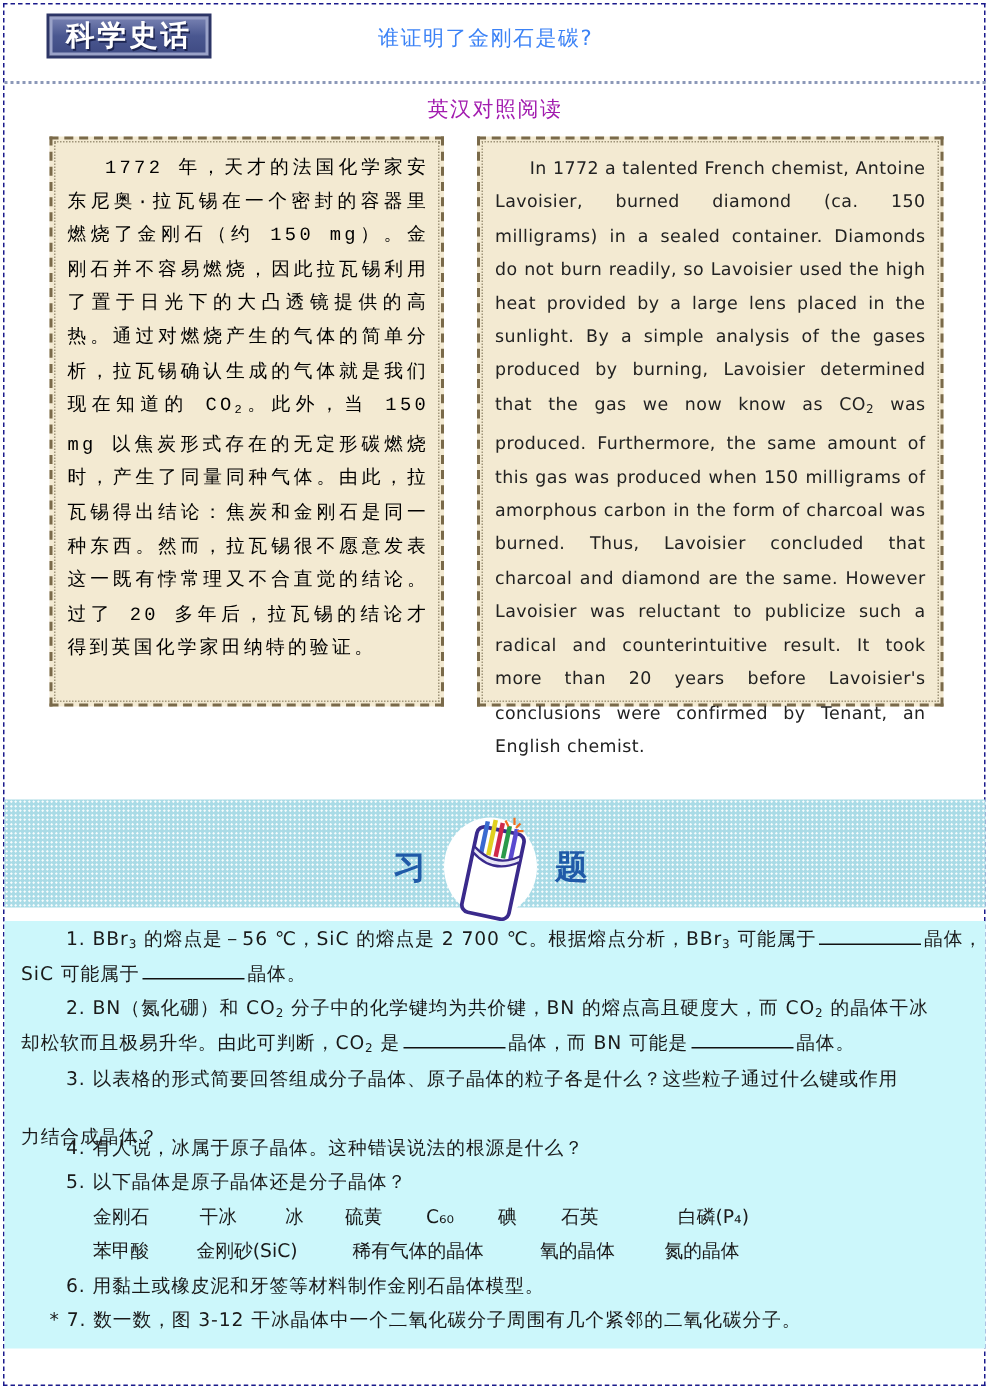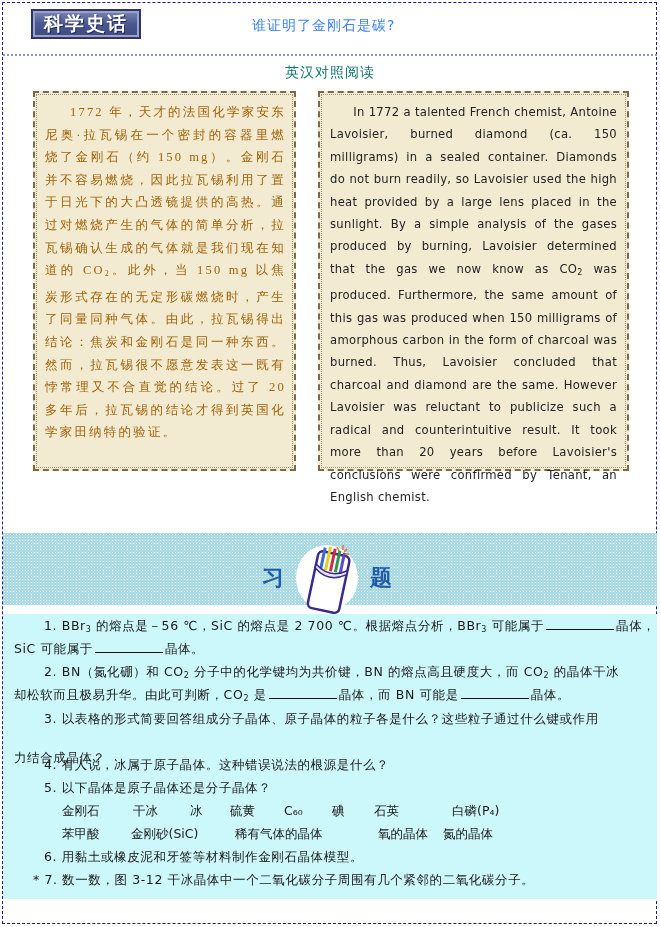--- a/index.html
+++ b/index.html
@@ -27,35 +27,35 @@
     position: absolute; left: 252px; top: 17px; font-size: 14px; color: #3b82f6;
     letter-spacing: 1px;
   }
   .header-divider {
     position: absolute; left: 3px; top: 54px; width: 654px; height: 0;
     border-top: 2px dotted #8b98b8;
   }
 
   .section-title {
     position: absolute; left: 0; top: 64px; width: 660px; text-align: center;
-    font-size: 14px; color: #0f766e; letter-spacing: 1px;
+    font-size: 14px; color: #a21caf; letter-spacing: 1px;
   }
 
   
   .read-box {
     position: absolute; background: #f3ead2;
     border: 2px dashed #7a6a4a;
     outline: 1px dotted #a0957a; outline-offset: -4px;
   }
   .read-box.zh { left: 33px; top: 91px; width: 263px; height: 380px; padding: 8px 8px 8px 10px; }
   .read-box.en { left: 318px; top: 91px; width: 311px; height: 380px; padding: 8px 10px 8px 10px; }
 
   .zh-text {
-    font-family: Liberation Serif, serif; font-size: 12.5px; line-height: 22.6px;
-    letter-spacing: 2.2px; text-align: justify; text-indent: 2em; color: #a16207;
+    font-family: Liberation Mono, monospace; font-size: 12.5px; line-height: 22.6px;
+    letter-spacing: 2.2px; text-align: justify; text-indent: 2em; color: #000000;
   }
   .en-text {
     font-family: "DejaVu Sans", sans-serif; font-size: 11.6px; line-height: 22.4px;
     letter-spacing: 0.3px; text-align: justify; text-indent: 2em; color: #222;
   }
   sub { font-size: 8px; vertical-align: -2px; }
 
   
   .ex-banner {
     position: absolute; left: 3px; top: 533px; width: 654px; height: 72px;
@@ -161,18 +161,18 @@
   <span style="left:230px;">硫黄</span>
   <span style="left:284px;">C₆₀</span>
   <span style="left:332px;">碘</span>
   <span style="left:374px;">石英</span>
   <span style="left:452px;">白磷(P₄)</span>
 </div>
 <div class="crystal-row" style="left:0; top:826px;">
   <span style="left:62px;">苯甲酸</span>
   <span style="left:131px;">金刚砂(SiC)</span>
   <span style="left:235px;">稀有气体的晶体</span>
-  <span style="left:360px;margin-left:18px;">氧的晶体</span>
+  <span style="left:360px;">氧的晶体</span>
   <span style="left:443px;">氮的晶体</span>
 </div>
 
 <div class="ex-line" style="left:44px; top:849px;">6. 用黏土或橡皮泥和牙签等材料制作金刚石晶体模型。</div>
 <div class="ex-line" style="left:33px; top:872px;">* 7. 数一数，图 3-12 干冰晶体中一个二氧化碳分子周围有几个紧邻的二氧化碳分子。</div>
 
 </body></html>

